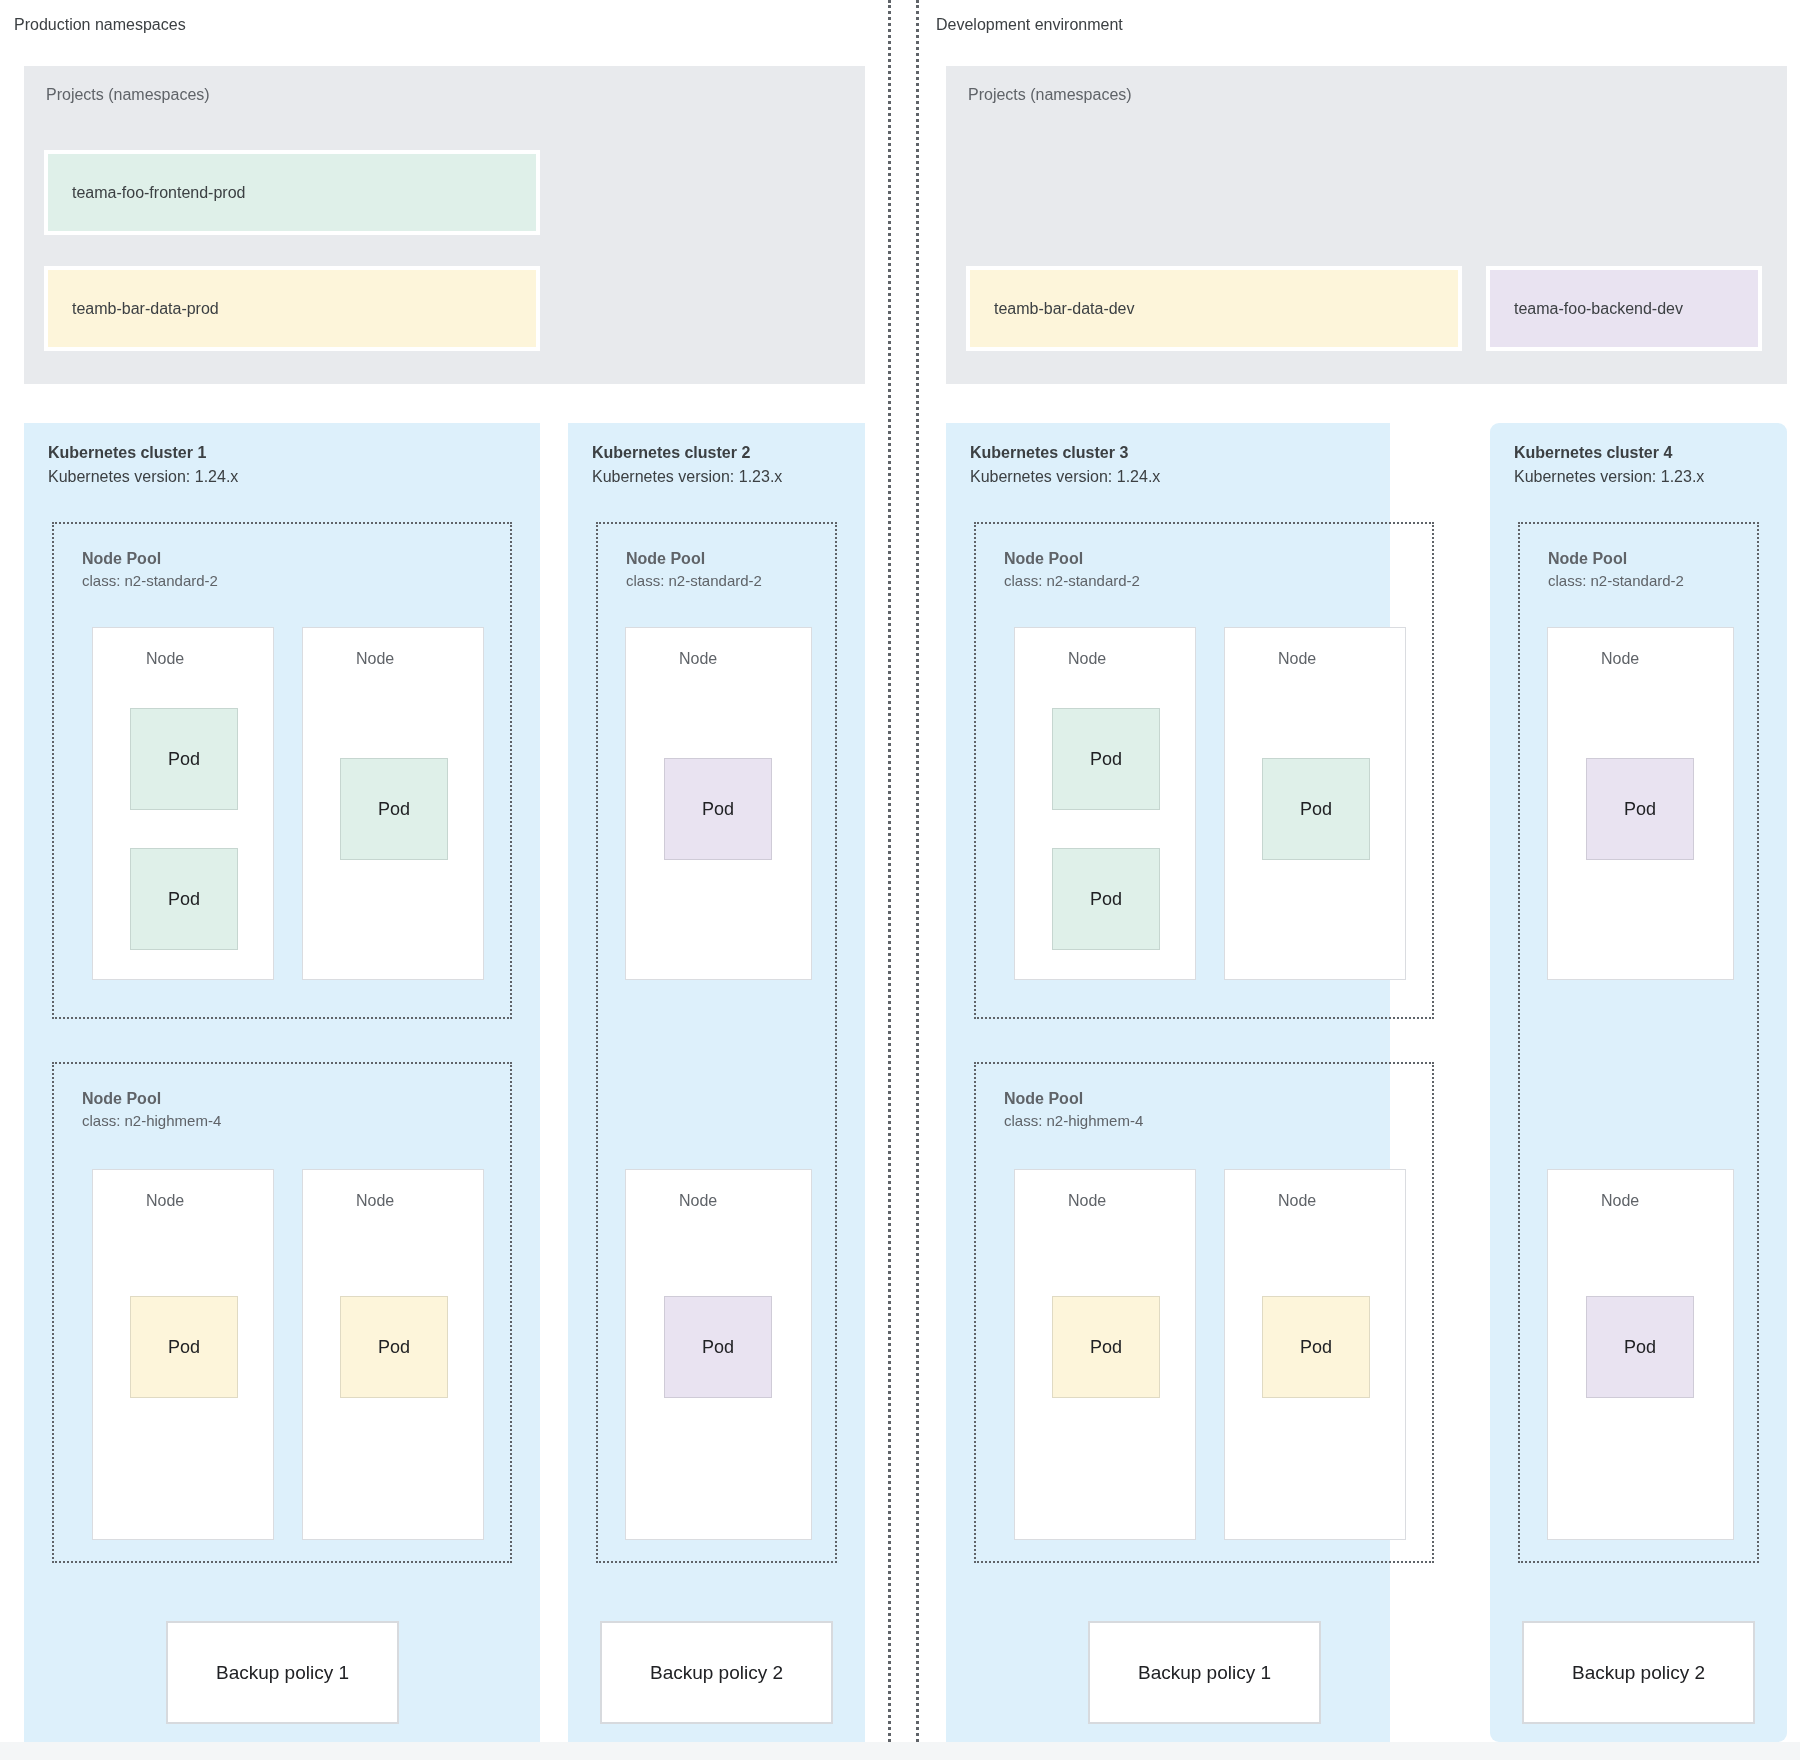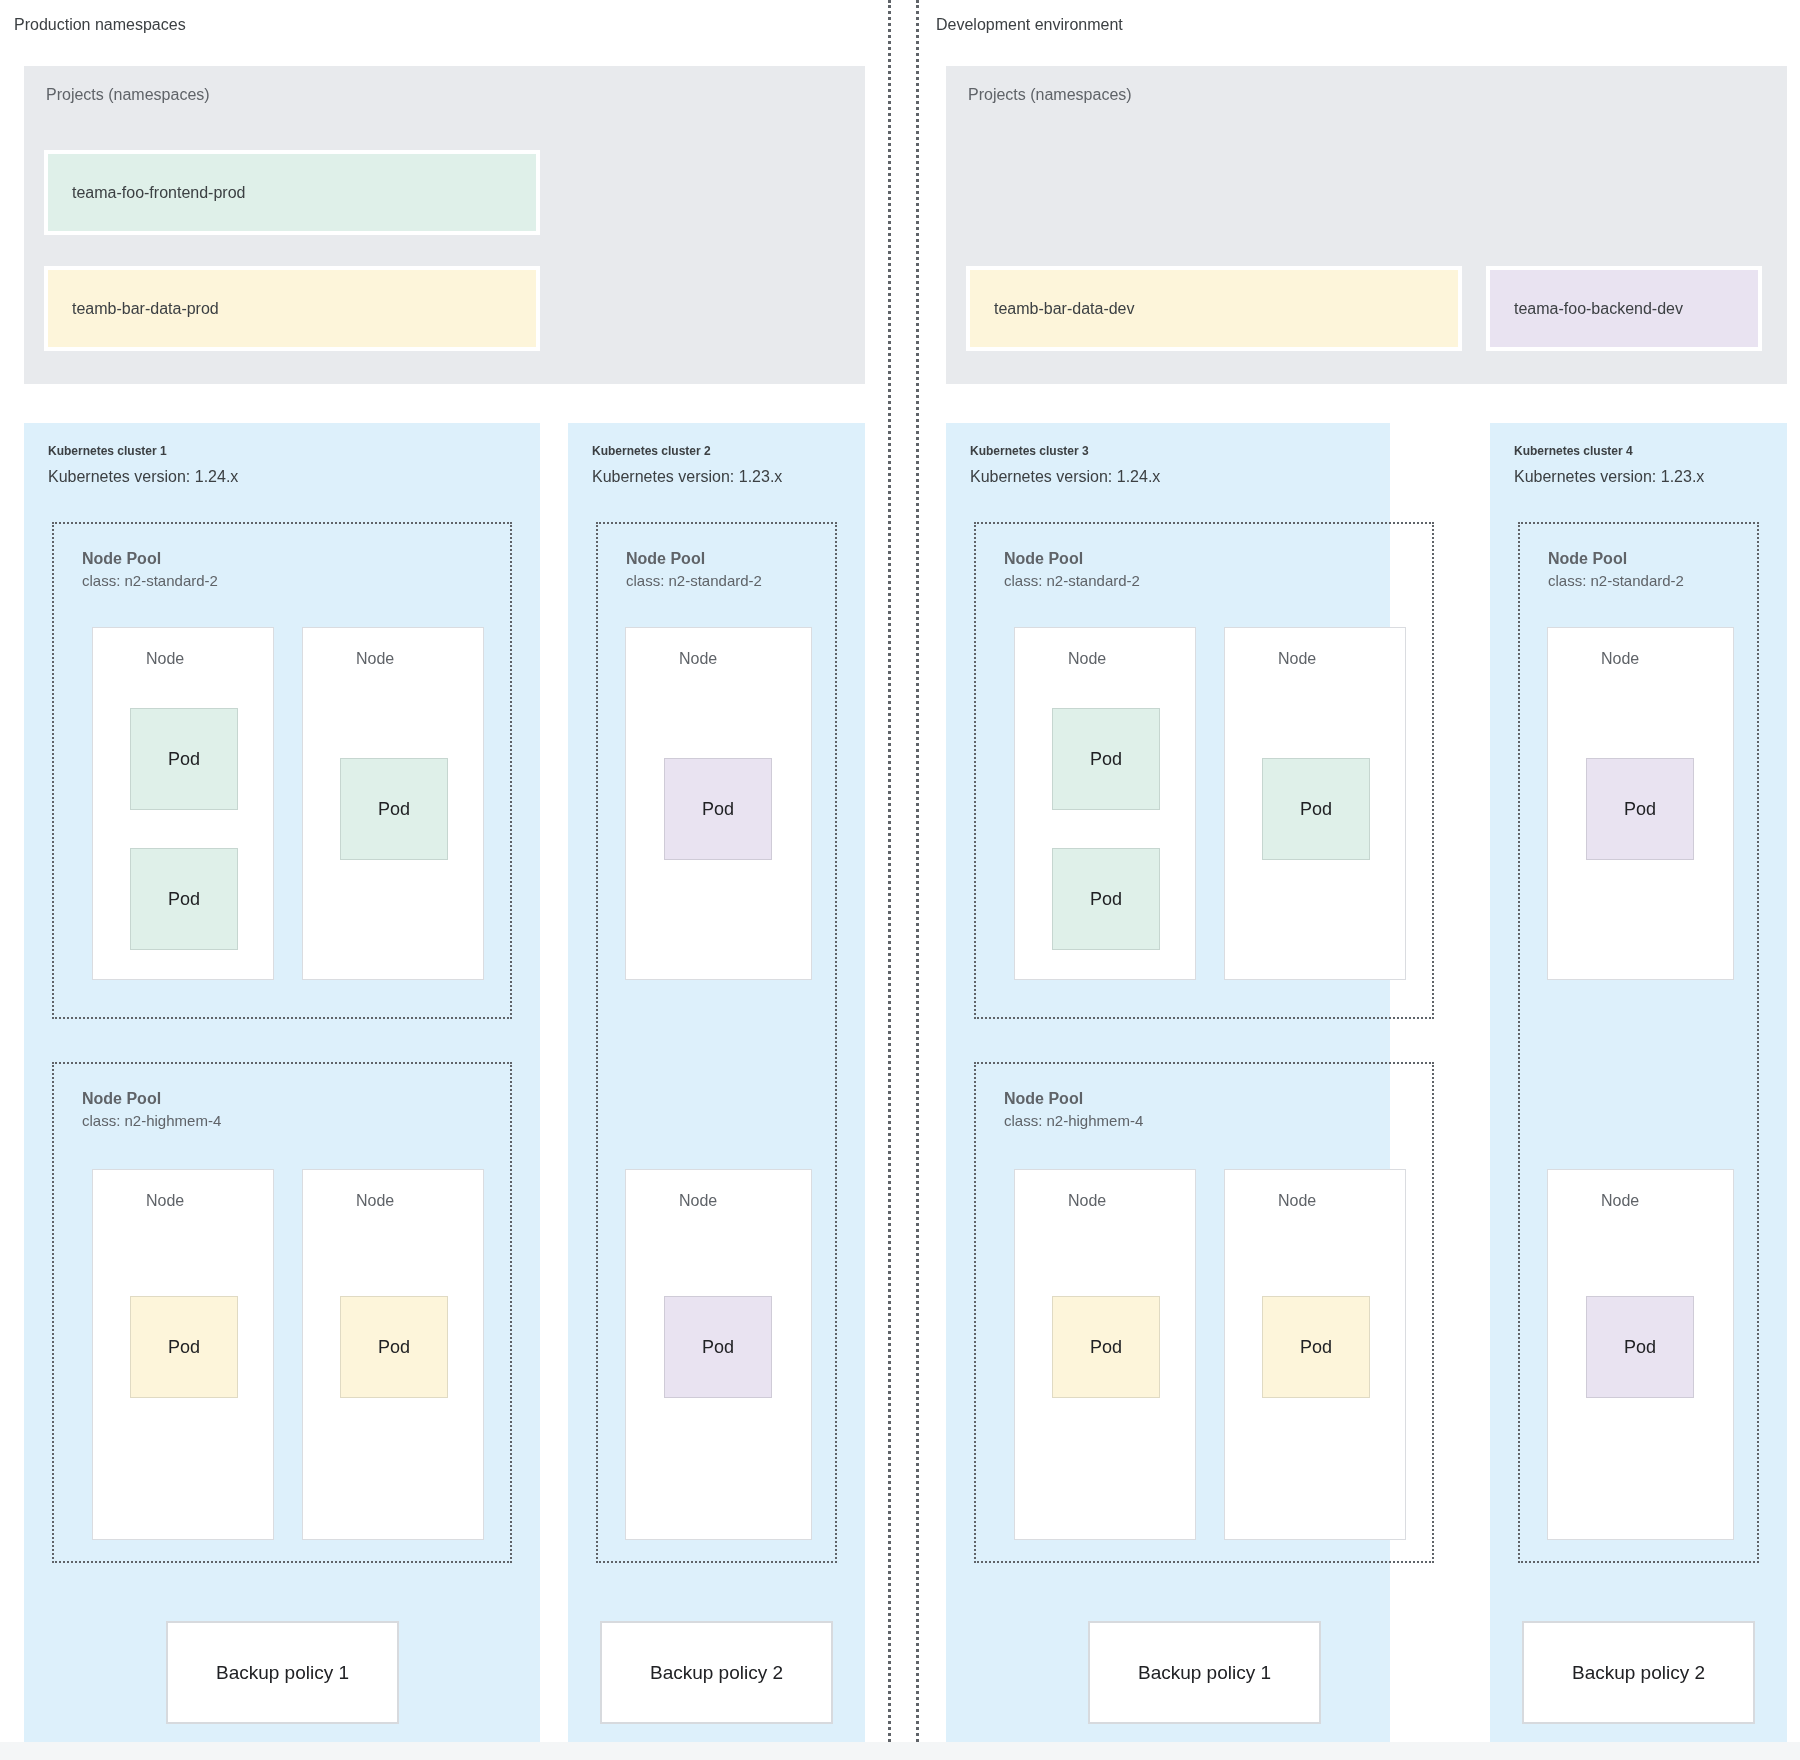--- a/index.html
+++ b/index.html
@@ -19,21 +19,21 @@
     position:absolute;height:85px;box-sizing:border-box;
     border:4px solid #ffffff;
     display:flex;align-items:center;padding-left:24px;
     font-size:16px;color:#3c4043;
   }
   .chip.green{background:#dff0e9;}
   .chip.yellow{background:#fdf5da;}
   .chip.purple{background:#e9e3f1;}
 
   .cluster{position:absolute;top:423px;height:1319px;background:#ddf0fb;}
-  .cluster-title{position:absolute;left:24px;top:21px;font-size:12px;font-weight:bold;color:#3c4043;}
+  .cluster-title{position:absolute;left:24px;top:21px;font-size:16px;font-weight:bold;color:#3c4043;}
   .cluster-version{position:absolute;left:24px;top:45px;font-size:16px;color:#3c4043;}
 
   .pool{position:absolute;box-sizing:border-box;border:2px dotted #5f6368;}
   .pool-label{position:absolute;left:28px;top:26px;font-size:16px;font-weight:bold;color:#5f6368;}
   .pool-class{position:absolute;left:28px;top:48px;font-size:15px;color:#5f6368;}
 
   .node{position:absolute;background:#ffffff;border:1px solid #dadce0;box-sizing:border-box;}
   .node-label{position:absolute;left:26px;top:22px;font-size:16px;color:#5f6368;margin-left:27px;}
 
   .pod{
@@ -196,21 +196,21 @@
           <span>Pod</span>
         </div>
       </div>
     </div>
 
     <div class="backup" style="left:142px;">
       <span>Backup policy 1</span>
     </div>
   </div>
 
-  <div class="cluster" style="left:1490px;width:297px;">
+  <div class="cluster" style="left:1490px;width:297px;border-radius:9px;">
     <div class="cluster-title">Kubernetes cluster 4</div>
     <div class="cluster-version">Kubernetes version: 1.23.x</div>
 
     <div class="pool" style="left:28px;top:99px;width:241px;height:1041px;">
       <div class="pool-label">Node Pool</div>
       <div class="pool-class">class: n2-standard-2</div>
       <div class="node" style="left:27px;top:103px;width:187px;height:353px;">
         <div class="node-label">Node</div>
         <div class="pod purple" style="left:38px;top:130px;">
           <span>Pod</span>

